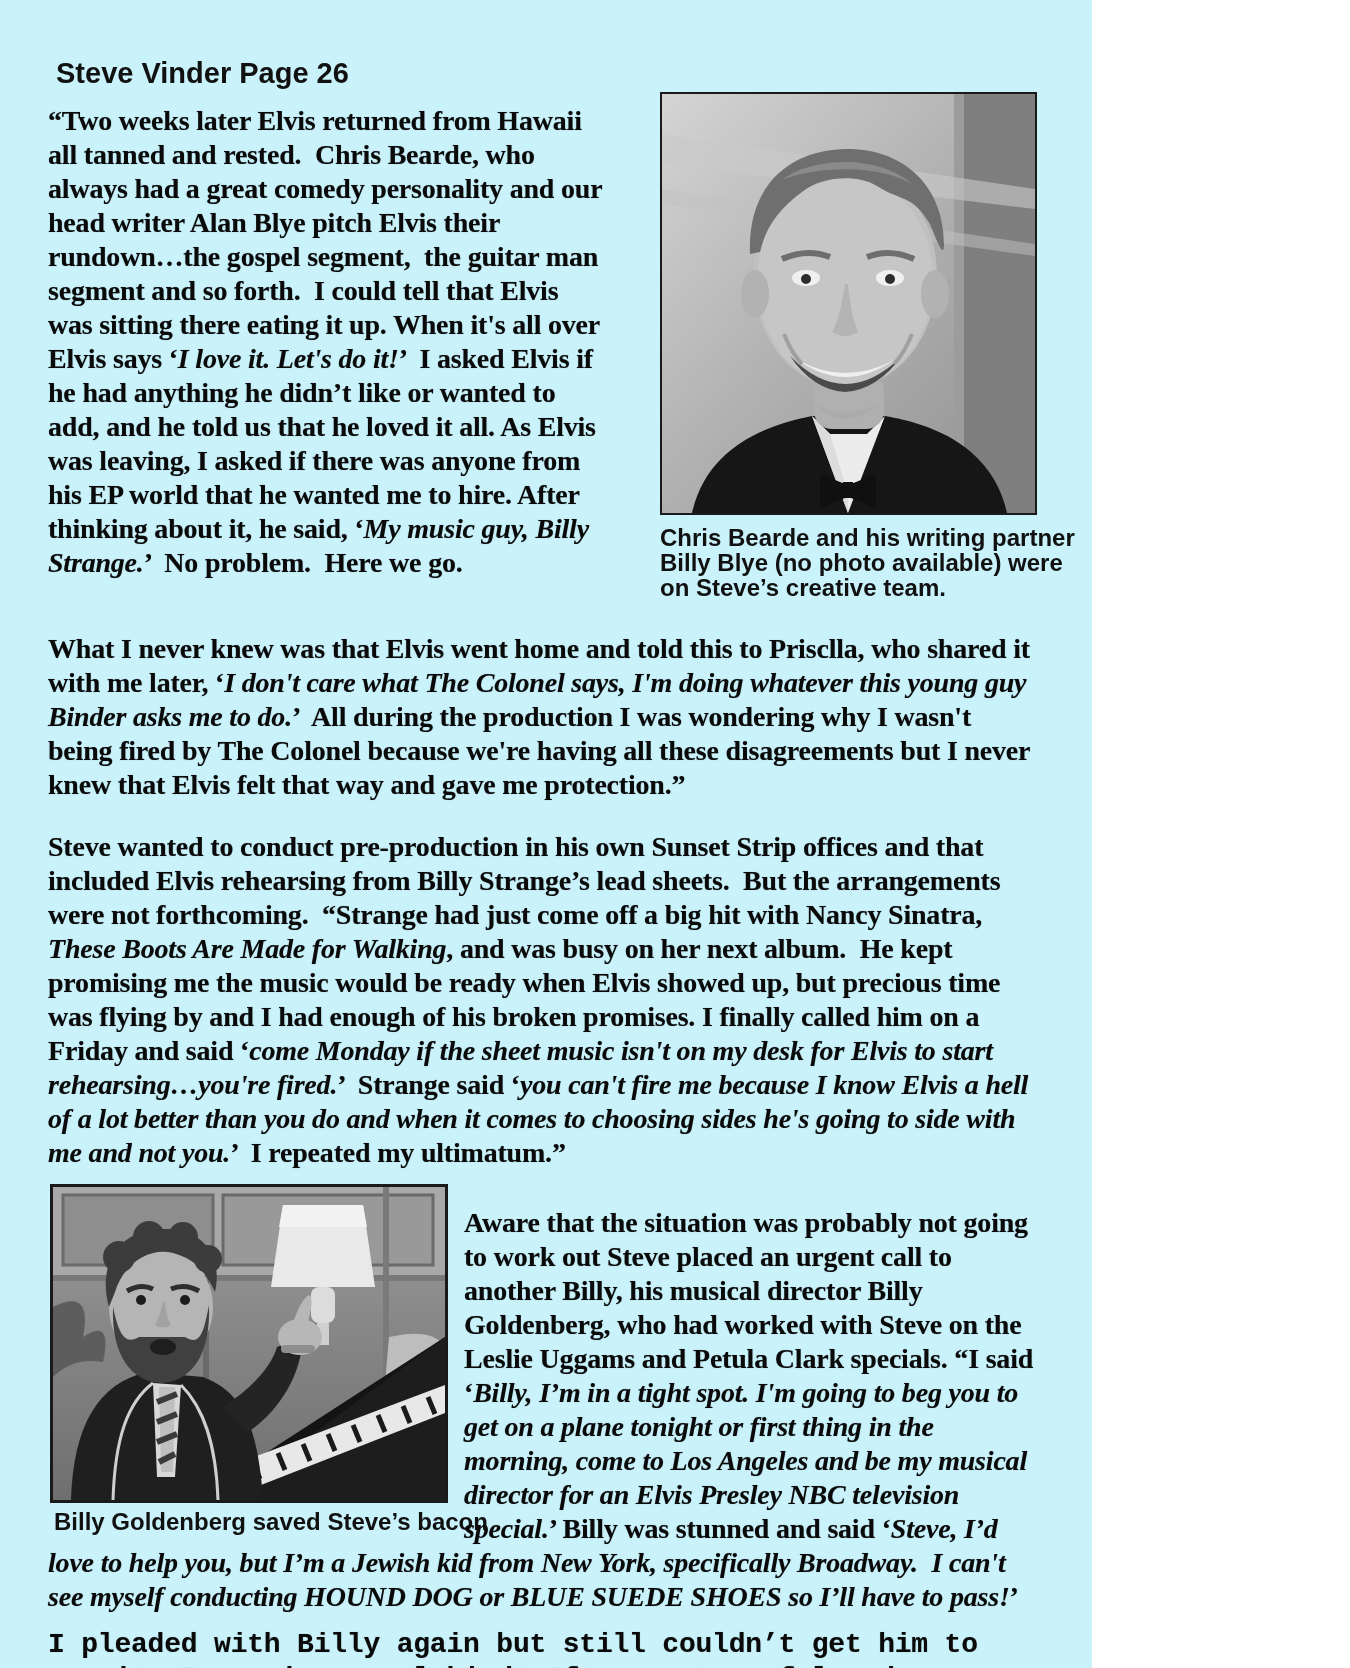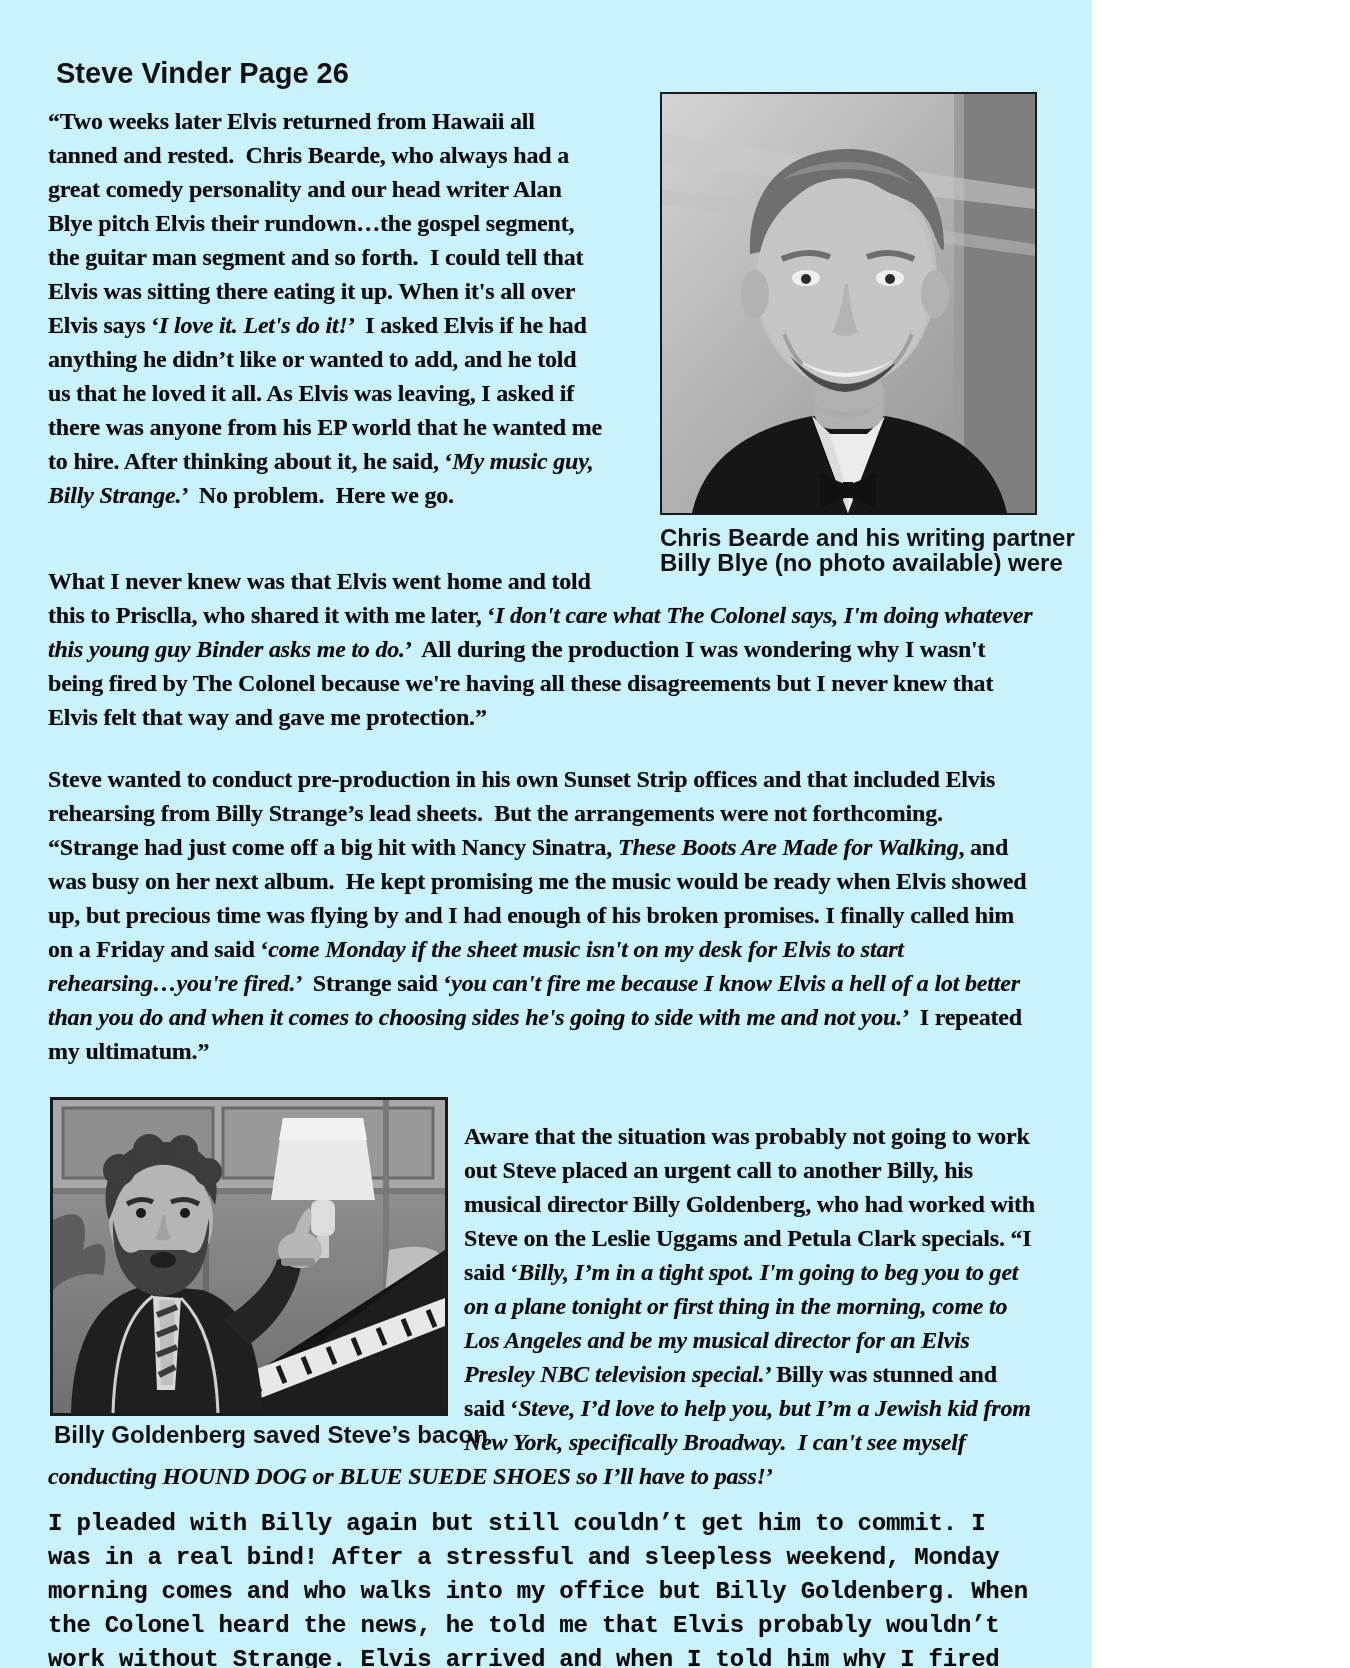--- a/index.html
+++ b/index.html
@@ -18,30 +18,30 @@
     margin:0 0 14px 8px;
     font-family:"Liberation Sans", sans-serif;
     font-weight:bold;
     font-size:29px;
     line-height:34px;
     color:#111;
   }
   .para{
     margin:0;
     font-weight:bold;
-    font-size:24px;
+    font-size:28px;
     line-height:34px;
     letter-spacing:-0.2px;
     white-space:pre-wrap;
     text-shadow:0 0 1px rgba(10,10,10,0.35);
   }
   .para .it{font-style:italic;}
   #p1{margin-bottom:52px;}
   #p2{margin-bottom:28px;}
-  #p3{margin-bottom:51px;}
+  #p3{margin-bottom:36px;}
   #p4{margin-bottom:0;margin-top:8px;}
   #p5{clear:both;padding-top:14px;font-family:Liberation Mono, monospace;}
   figure{margin:0;padding:0;}
   .fig-right{
     float:right;
     width:377px;
     margin:-12px 0 10px 56px;
   }
   .fig-left{
     float:left;
@@ -124,20 +124,21 @@
 
         <path d="M122,240 Q130,260 140,270" stroke="#a0a0a0" stroke-width="4" fill="none"></path>
         <path d="M250,240 Q242,260 232,270" stroke="#a0a0a0" stroke-width="4" fill="none"></path>
 
         <path d="M150,310 Q183,326 218,310 Q183,340 150,310 Z" fill="#ababab"></path>
       </svg>
     </div>
     <figcaption>
       <div>Chris Bearde and his writing partner</div>
       <div>Billy Blye (no photo available) were</div>
+      <div>on Steve’s creative team.</div>
     </figcaption>
   </figure>
 
   <p class="para" id="p1"><span>“Two weeks later Elvis returned from Hawaii all tanned and rested.  Chris Bearde, who always had a great comedy personality and our head writer Alan Blye pitch Elvis their rundown…the gospel segment,  the guitar man segment and so forth.  I could tell that Elvis was sitting there eating it up. When it's all over Elvis says ‘</span><span class="it">I love it. Let's do it!</span><span>’  I asked Elvis if he had anything he didn’t like or wanted to add, and he told us that he loved it all. As Elvis was leaving, I asked if there was anyone from his EP world that he wanted me to hire. After thinking about it, he said, ‘</span><span class="it">My music guy, Billy Strange.</span><span>’  No problem.  Here we go.</span></p>
 
   <p class="para" id="p2"><span>What I never knew was that Elvis went home and told this to Prisclla, who shared it with me later, ‘</span><span class="it">I don't care what The Colonel says, I'm doing whatever this young guy Binder asks me to do.</span><span>’  All during the production I was wondering why I wasn't being fired by The Colonel because we're having all these disagreements but I never knew that Elvis felt that way and gave me protection.”</span></p>
 
   <p class="para" id="p3"><span>Steve wanted to conduct pre-production in his own Sunset Strip offices and that included Elvis rehearsing from Billy Strange’s lead sheets.  But the arrangements were not forthcoming.  “Strange had just come off a big hit with Nancy Sinatra, </span><span class="it">These Boots Are Made for Walking</span><span>, and was busy on her next album.  He kept promising me the music would be ready when Elvis showed up, but precious time was flying by and I had enough of his broken promises. I finally called him on a Friday and said ‘</span><span class="it">come Monday if the sheet music isn't on my desk for Elvis to start rehearsing…you're fired.</span><span>’  Strange said ‘</span><span class="it">you can't fire me because I know Elvis a hell of a lot better than you do and when it comes to choosing sides he's going to side with me and not you.</span><span>’  I repeated my ultimatum.”</span></p>
 
   <figure class="fig-left">

